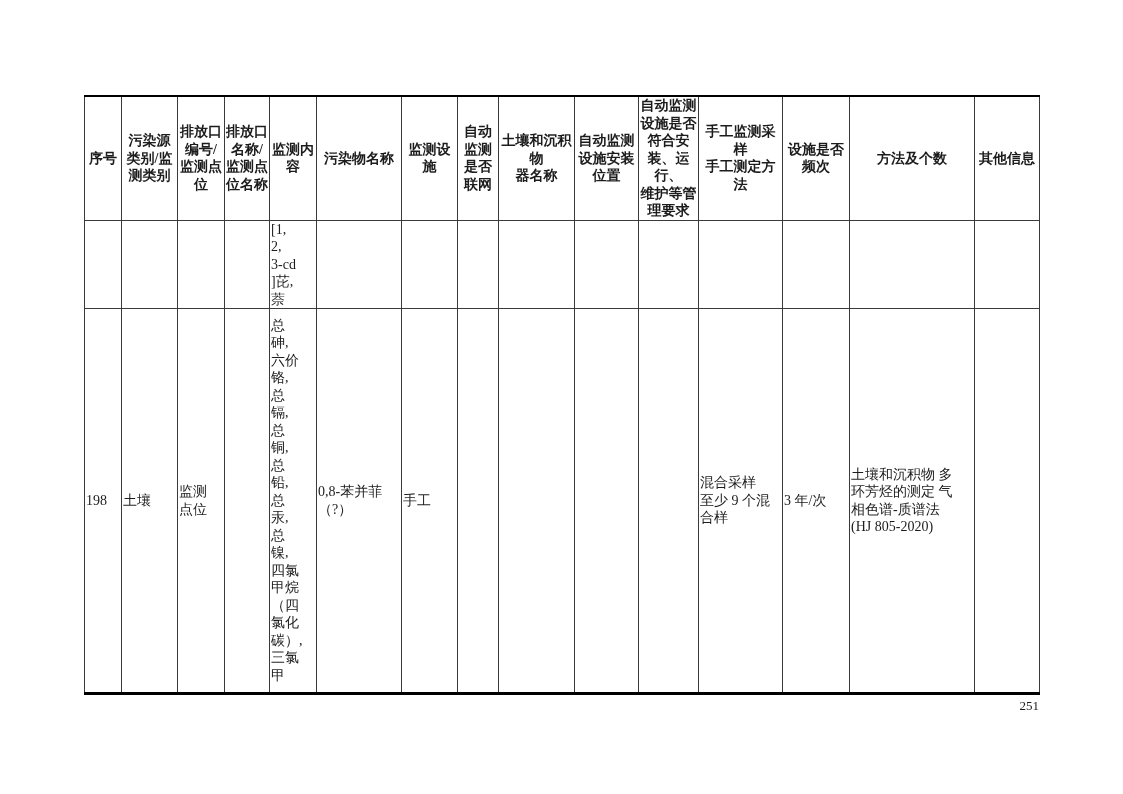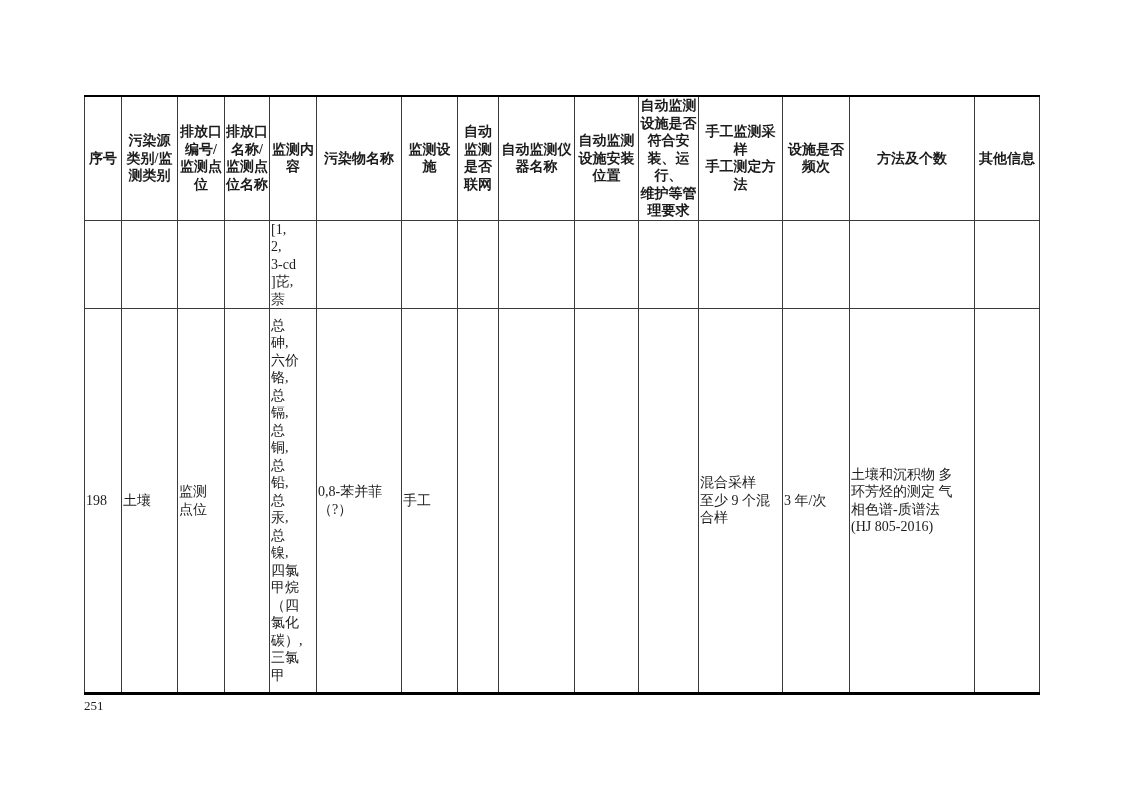--- a/index.html
+++ b/index.html
@@ -42,21 +42,21 @@
     font-weight: bold;
   }
   tr.header-row   { height: 116px; }
   tr.row-partial  { height: 87px; }
   tr.row-main     { height: 385px; }
   .page-number {
     position: absolute;
     top: 698px;
     left: 84px;
     width: 955px;
-    text-align: left;
+    text-align: right;
     font-size: 13px;
     color: #1c1c1c;
   }
 </style>
 </head>
 <body>
 
 <div class="page">
 
   <table class="doc-table">
@@ -92,21 +92,21 @@
 监测点
 位名称</th>
         <th>监测内
 容</th>
         <th>污染物名称</th>
         <th>监测设施</th>
         <th>自动
 监测
 是否
 联网</th>
-        <th>自动监测仪
+        <th>土壤和沉积物
 器名称</th>
         <th>自动监测
 设施安装
 位置</th>
         <th>自动监测
 设施是否
 符合安
 装、运行、
 维护等管
 理要求</th>
@@ -174,21 +174,21 @@
         <td></td>
         <td></td>
         <td></td>
         <td>混合采样
 至少 9 个混
 合样</td>
         <td>3 年/次</td>
         <td>土壤和沉积物 多
 环芳烃的测定 气
 相色谱-质谱法
-(HJ 805-2016)</td>
+(HJ 805-2020)</td>
         <td></td>
       </tr>
     </tbody>
   </table>
 
   <div class="page-number">251</div>
 
 </div>
 
 </body></html>

